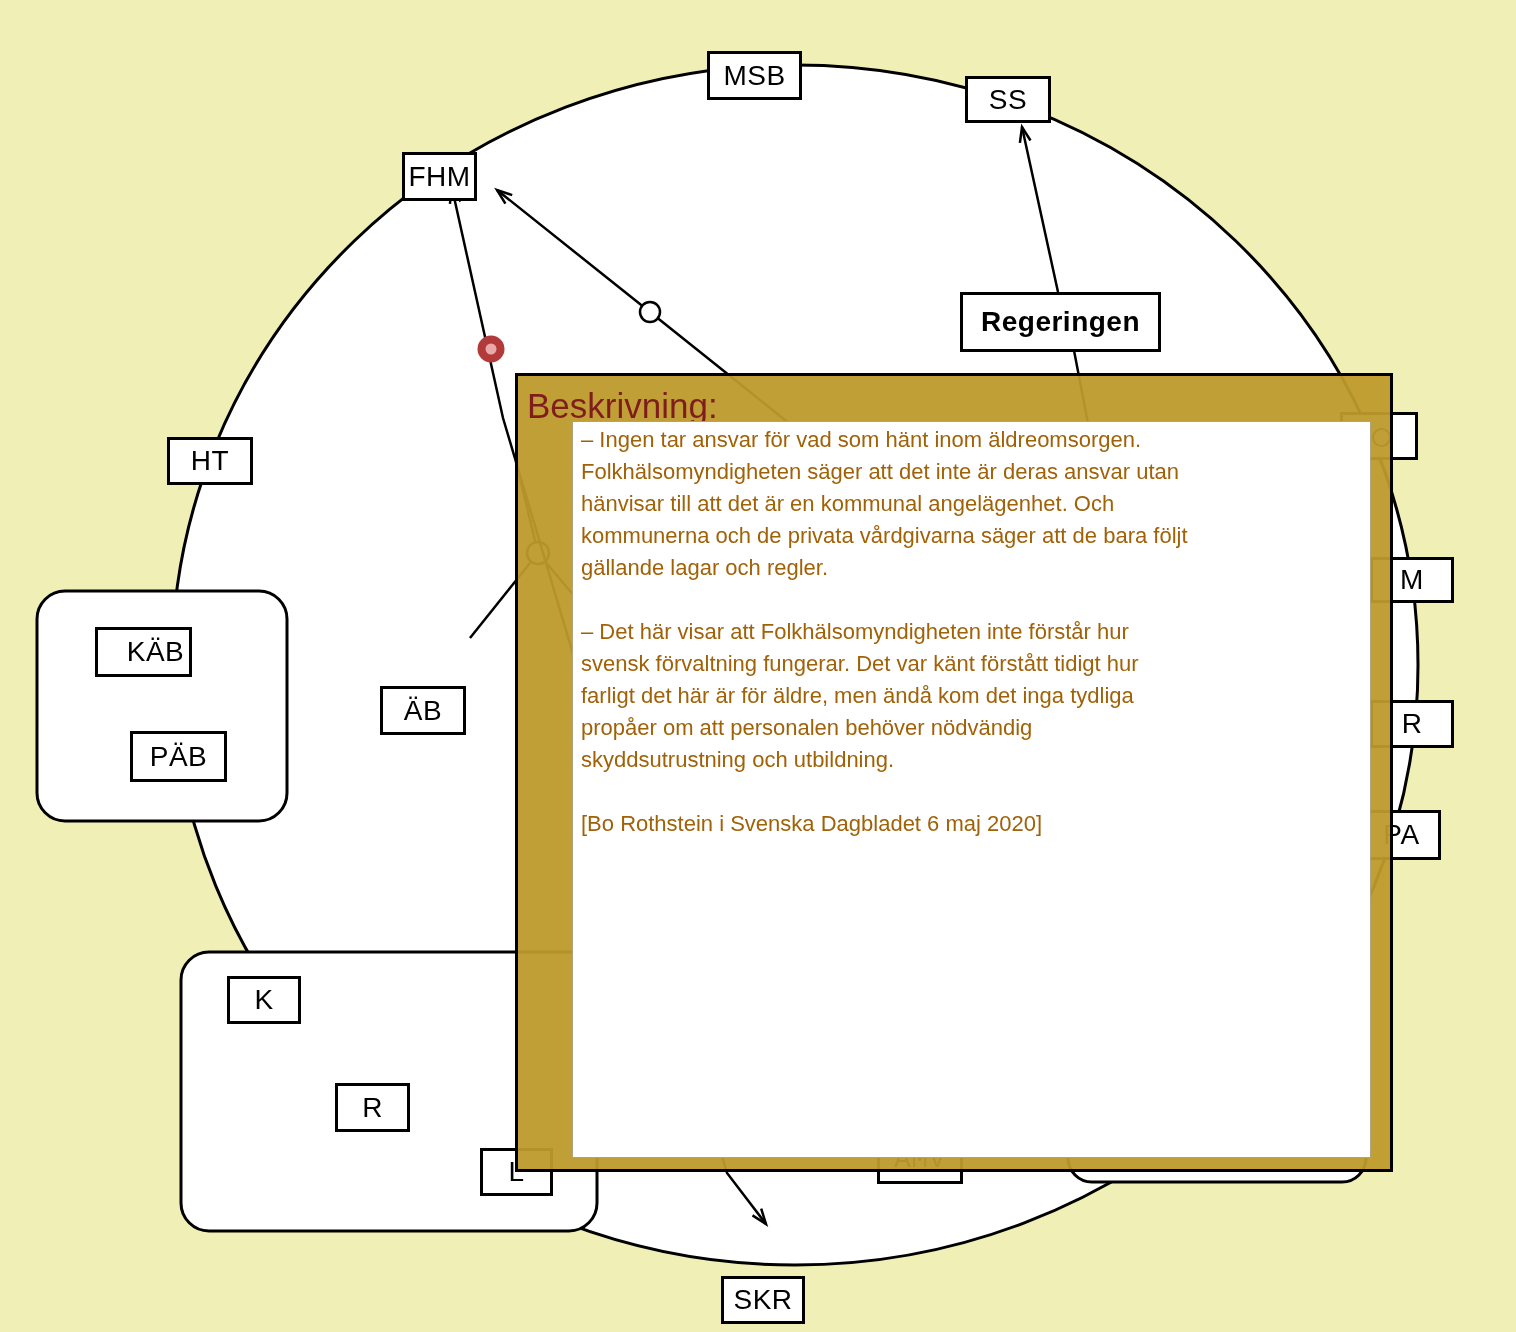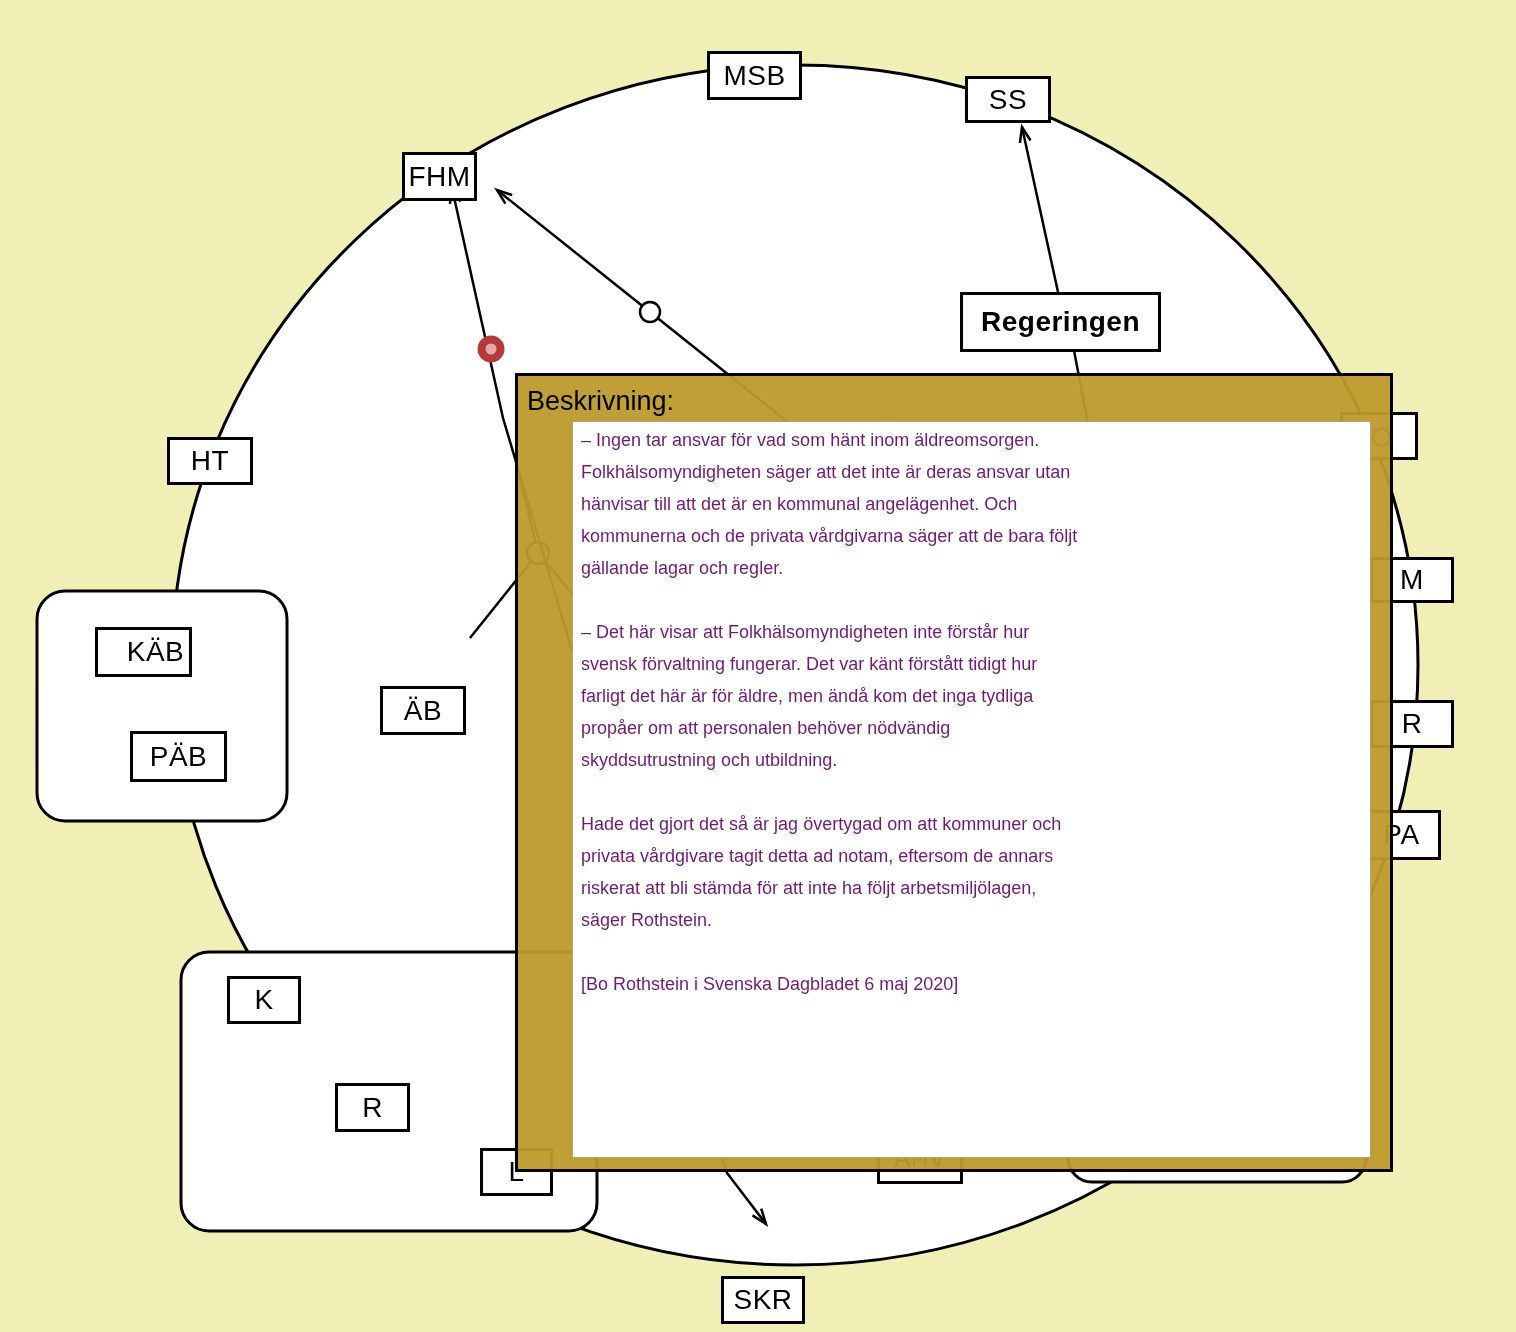--- a/index.html
+++ b/index.html
@@ -18,29 +18,29 @@
   .marker-dot{
     position:absolute;box-sizing:border-box;border-radius:50%;
     background:#ffffff;border:2.5px solid #000;width:19px;height:19px;
   }
   #panel{
     position:absolute;left:515px;top:373px;width:878px;height:799px;
     background:rgba(190,154,44,0.95);
     border:3px solid #000;box-sizing:border-box;
   }
   #panel-title{
-    position:absolute;left:9px;top:10px;font-size:27px;color:#000000;
+    position:absolute;left:9px;top:10px;font-size:35px;color:#7f1d1d;
   }
   #panel-body{
     position:absolute;left:54px;top:45px;width:799px;height:737px;
     background:#ffffff;border:1px solid rgba(110,88,20,.55);box-sizing:border-box;
     padding:2px 8px 0 8px;overflow:hidden;
   }
   .para{
-    font-size:18px;line-height:32px;color:#701a75;white-space:pre-line;
+    font-size:22px;line-height:32px;color:#a16207;white-space:pre-line;
     margin:0 0 32px 0;
   }
   .para:last-child{margin-bottom:0;}
 </style>
 </head>
 <body>
 
 <div id="stage">
 
   <svg width="1516" height="1332" viewBox="0 0 1516 1332">
@@ -104,21 +104,17 @@
         <div class="para">– Ingen tar ansvar för vad som hänt inom äldreomsorgen.
 Folkhälsomyndigheten säger att det inte är deras ansvar utan
 hänvisar till att det är en kommunal angelägenhet. Och
 kommunerna och de privata vårdgivarna säger att de bara följt
 gällande lagar och regler.</div>
         <div class="para">– Det här visar att Folkhälsomyndigheten inte förstår hur
 svensk förvaltning fungerar. Det var känt förstått tidigt hur
 farligt det här är för äldre, men ändå kom det inga tydliga
 propåer om att personalen behöver nödvändig
 skyddsutrustning och utbildning.</div>
-        <div class="para">Hade det gjort det så är jag övertygad om att kommuner och
-privata vårdgivare tagit detta ad notam, eftersom de annars
-riskerat att bli stämda för att inte ha följt arbetsmiljölagen,
-säger Rothstein.</div>
         <div class="para">[Bo Rothstein i Svenska Dagbladet 6 maj 2020]</div>
       </div>
   </div>
 
 </div>
 
 </body></html>

